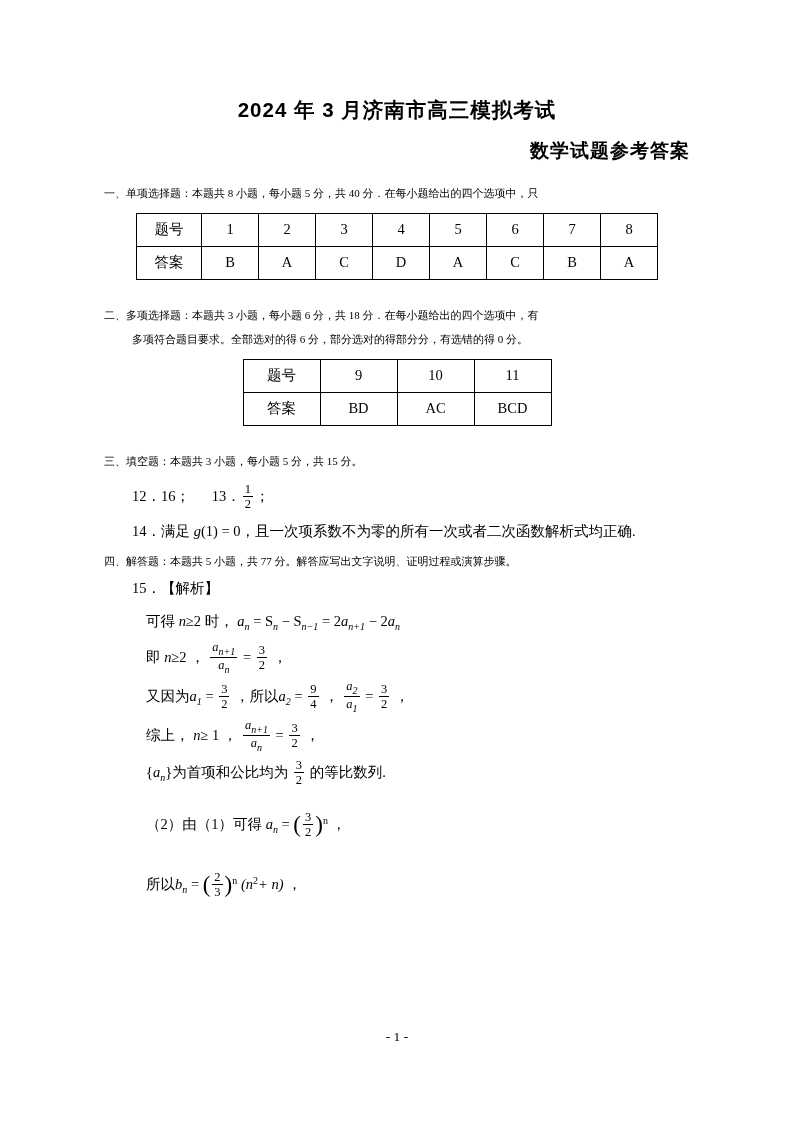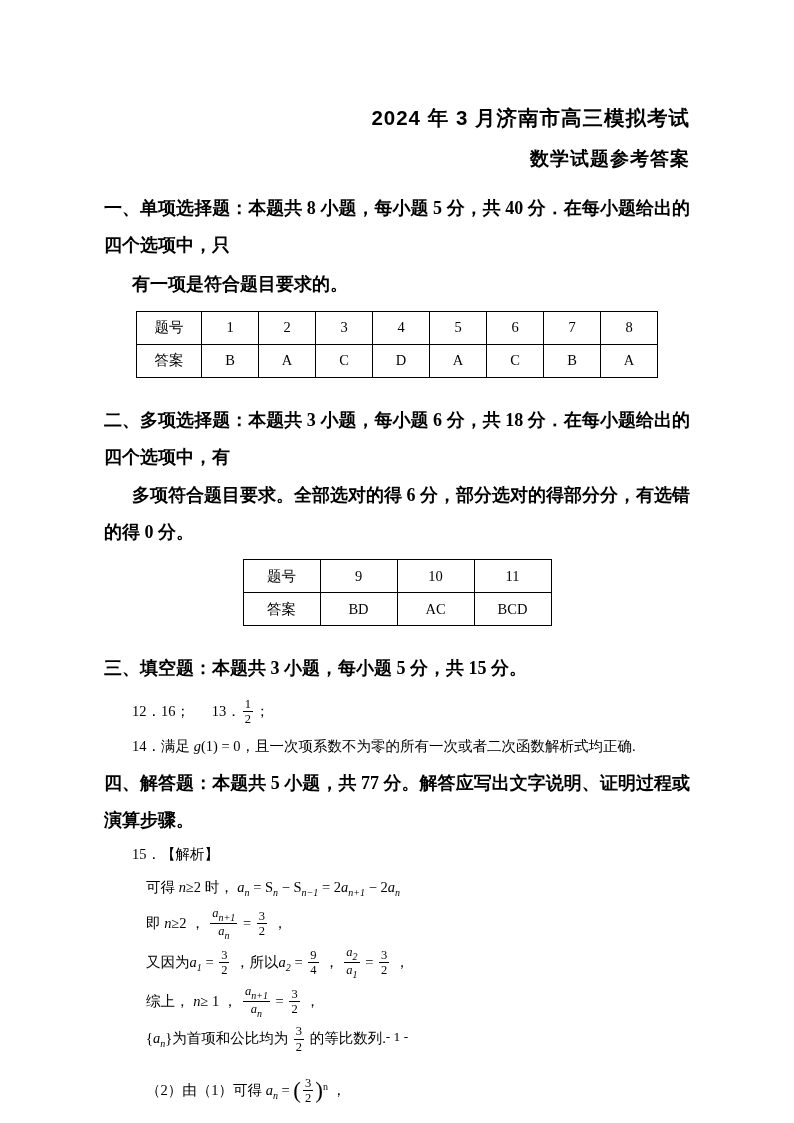--- a/index.html
+++ b/index.html
@@ -14,41 +14,40 @@
     color: #000000;
   }
   .page {
     position: relative;
     width: 794px;
     height: 1123px;
     box-sizing: border-box;
     padding: 88px 104px 40px 104px;
   }
   .title {
-    text-align: right;
+    text-align: center;
     font-family: "Liberation Sans", sans-serif;
     font-weight: bold;
     font-size: 20.5px;
     letter-spacing: 1px;
-    margin: 16px 0 14px 0;
+    margin: 8px 0 14px 0;
   }
   .subtitle {
     text-align: right;
     font-family: "Liberation Sans", sans-serif;
     font-weight: bold;
     font-size: 19px;
     letter-spacing: 1px;
     margin: 0 0 18px 0;
   }
   .para {
-    font-size: 18px;
+    font-size: 11px;
     line-height: 2.05;
     text-align: justify;
     margin: 0 0 2px 0;
-    font-weight: bold;
   }
   .para .lead {
     font-family: "Liberation Sans", sans-serif;
   }
   .indent {
     text-indent: 28px;
   }
   table.ans {
     border-collapse: collapse;
     margin: 8px auto 24px auto;
@@ -116,23 +115,20 @@
 </head>
 <body>
 
 <div class="page">
 
   <h1 class="title">2024 年 3 月济南市高三模拟考试</h1>
   <h2 class="subtitle">数学试题参考答案</h2>
 
   <p class="para">
     <span class="lead">一、单项选择题：</span><span>本题共 8 小题，每小题 5 分，共 40 分．在每小题给出的四个选项中，只</span>
-  </p>
-  <p class="para indent">
-    <span>有一项是符合题目要求的。</span>
   </p>
 
   <table class="ans ans1">
     <tbody>
         <tr>
       <td class="hdr">题号</td>
       <td class="cell">1</td>
       <td class="cell">2</td>
       <td class="cell">3</td>
       <td class="cell">4</td>

